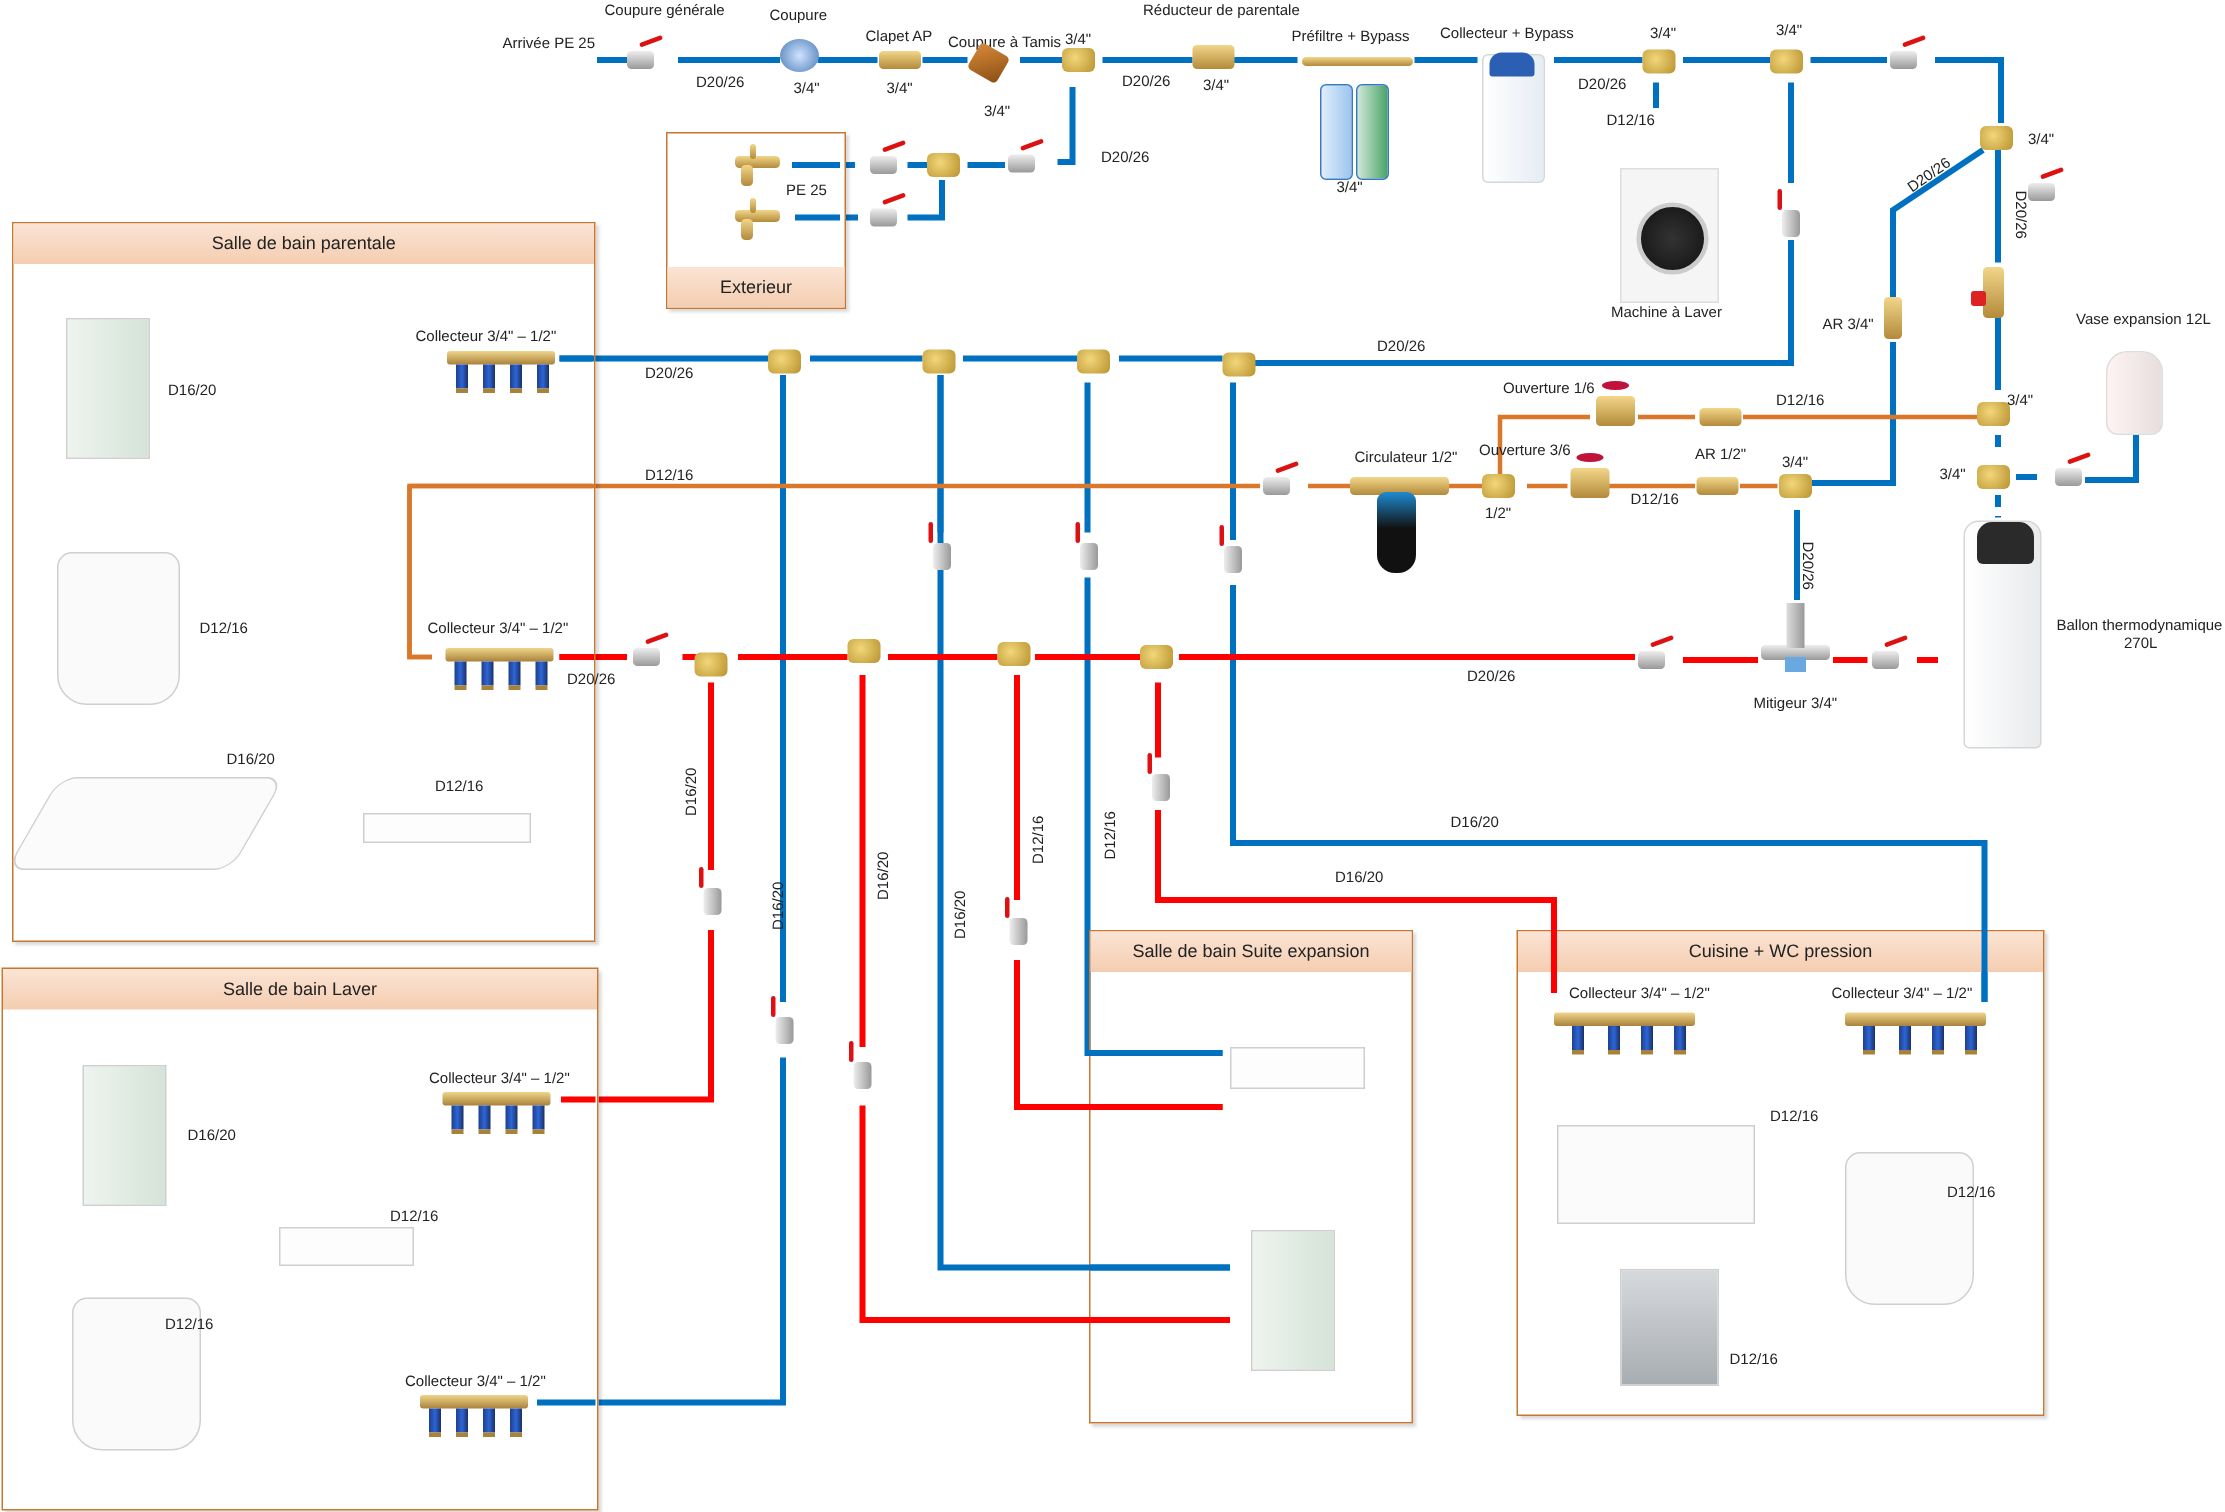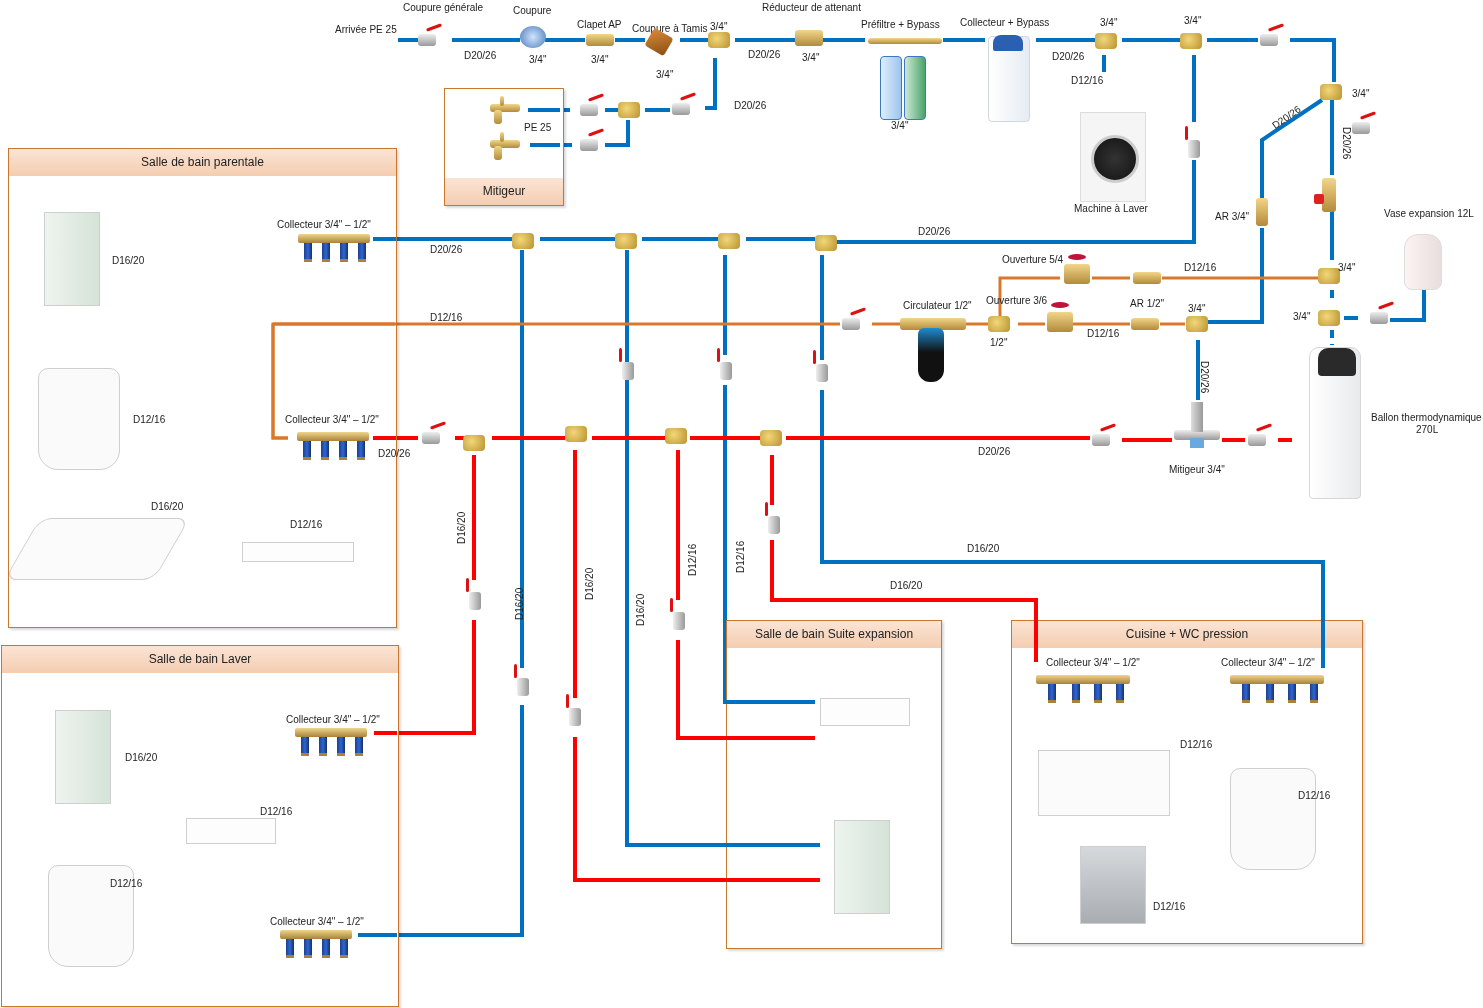--- a/index.html
+++ b/index.html
@@ -59,21 +59,21 @@
       <path d="M373 438 H418 M455 438 H465 M492 438 H565 M592 438 H665 M690 438 H760 M786 438 H1090 M1122 440 H1172 M1222 440 H1245 M1278 440 H1292"></path>
       <path d="M474 455 V580 M474 620 V733 H374"></path>
       <path d="M575 450 V698 M575 737 V880 H820"></path>
       <path d="M678 450 V600 M678 640 V738 H815"></path>
       <path d="M772 455 V505 M772 540 V600 H1036 V662"></path>
     </g>
   </g>
 </svg>
 
 <div class="room" style="left:444px;top:88px;width:118px;height:116px;">
-  <div class="room-title bottom">Mitigeur</div>
+  <div class="room-title bottom">Exterieur</div>
 </div>
 <div class="room" style="left:8px;top:148px;width:387px;height:478px;background:transparent;">
   <div class="room-title">Salle de bain parentale</div>
 </div>
 <div class="room" style="left:1px;top:645px;width:396px;height:360px;">
   <div class="room-title">Salle de bain Laver</div>
 </div>
 <div class="room" style="left:726px;top:620px;width:214px;height:327px;background:transparent;">
   <div class="room-title">Salle de bain Suite expansion</div>
 </div>
@@ -100,21 +100,21 @@
 <div class="lbl" style="left:403px;top:2px;">Coupure générale</div>
 <div class="lbl" style="left:464px;top:50px;">D20/26</div>
 <div class="lbl" style="left:513px;top:5px;">Coupure</div>
 <div class="lbl" style="left:529px;top:54px;">3/4"</div>
 <div class="lbl" style="left:577px;top:19px;">Clapet AP</div>
 <div class="lbl" style="left:591px;top:54px;">3/4"</div>
 <div class="lbl" style="left:632px;top:23px;">Coupure à Tamis</div>
 <div class="lbl" style="left:656px;top:69px;">3/4"</div>
 <div class="lbl" style="left:710px;top:21px;">3/4"</div>
 <div class="lbl" style="left:748px;top:49px;">D20/26</div>
-<div class="lbl" style="left:762px;top:2px;">Réducteur de attenant</div>
+<div class="lbl" style="left:762px;top:2px;">Réducteur de parentale</div>
 <div class="lbl" style="left:802px;top:52px;">3/4"</div>
 <div class="lbl" style="left:861px;top:19px;">Préfiltre + Bypass</div>
 <div class="lbl" style="left:891px;top:120px;">3/4"</div>
 <div class="lbl" style="left:960px;top:17px;">Collecteur + Bypass</div>
 <div class="lbl" style="left:1052px;top:51px;">D20/26</div>
 <div class="lbl" style="left:1100px;top:17px;">3/4"</div>
 <div class="lbl" style="left:1184px;top:15px;">3/4"</div>
 <div class="lbl" style="left:1071px;top:75px;">D12/16</div>
 <div class="lbl" style="left:1074px;top:203px;">Machine à Laver</div>
 
@@ -185,21 +185,21 @@
 <div class="vlbl" style="left:1210px;top:361px;transform:rotate(90deg);">D20/26</div>
 <div class="comp" style="left:1174px;top:402px;width:46px;height:46px;">
     <div style="position:absolute;left:0;top:28px;width:46px;height:10px;background:linear-gradient(#eee,#999);border-radius:3px;"></div>
     <div style="position:absolute;left:17px;top:0;width:12px;height:30px;background:linear-gradient(90deg,#ddd,#999);"></div>
     <div style="position:absolute;left:16px;top:36px;width:14px;height:10px;background:#6aa9e0;"></div>
   </div>
 <div class="lbl" style="left:1169px;top:464px;">Mitigeur 3/4"</div>
 <div class="comp valve" style="left:1092px;top:434px;"></div>
 <div class="comp valve" style="left:1248px;top:434px;"></div>
 
-<div class="lbl" style="left:1002px;top:254px;">Ouverture 5/4</div>
+<div class="lbl" style="left:1002px;top:254px;">Ouverture 1/6</div>
 <div class="comp brass" style="left:1064px;top:264px;width:26px;height:20px;">
     <div style="position:absolute;left:4px;top:-10px;width:18px;height:6px;background:#c0123a;border-radius:50%;"></div>
   </div>
 <div class="lbl" style="left:1184px;top:262px;">D12/16</div>
 <div class="comp brass" style="left:1133px;top:272px;width:28px;height:12px;"></div>
 <div class="lbl" style="left:986px;top:295px;">Ouverture 3/6</div>
 <div class="comp brass" style="left:1047px;top:312px;width:26px;height:20px;">
     <div style="position:absolute;left:4px;top:-10px;width:18px;height:6px;background:#c0123a;border-radius:50%;"></div>
   </div>
 <div class="lbl" style="left:1130px;top:298px;">AR 1/2"</div>

